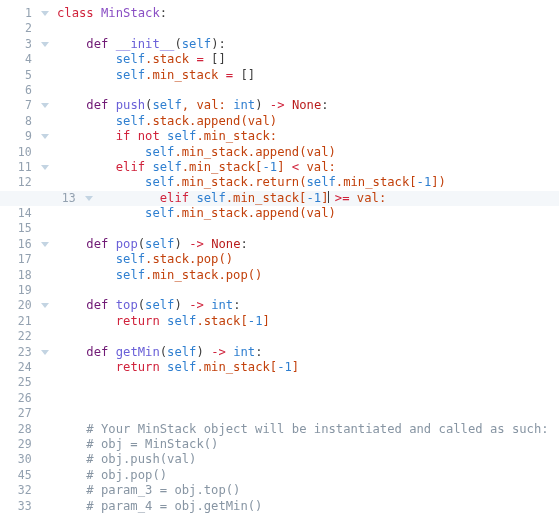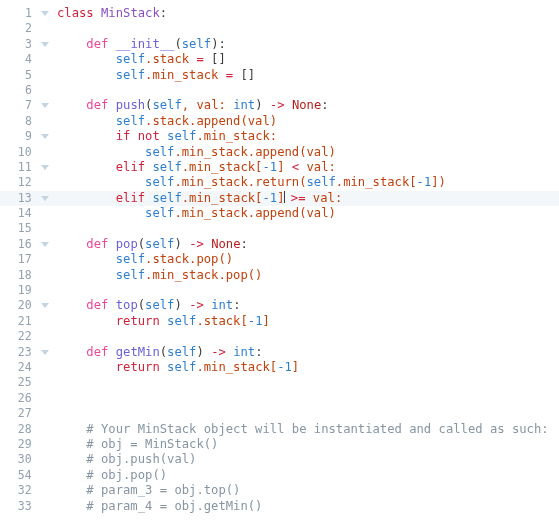--- a/index.html
+++ b/index.html
@@ -26,20 +26,21 @@
   .code-line {
     position: relative;
     display: flex;
     align-items: center;
     height: 15.4px;
     line-height: 15.4px;
     white-space: pre;
   }
   .code-line.current {
     background: #f4f7fa;
+    padding-left: 44px;
   }
 
   .gutter-num {
     width: 32px;
     min-width: 32px;
     text-align: right;
     padding-right: 0px;
     color: #93a1b0;
     font-family: "DejaVu Sans Mono", monospace;
     font-size: 11.5px;
@@ -71,21 +72,21 @@
     font-family: "DejaVu Sans Mono", monospace;
     font-size: 12.2px;
     color: #3c3c3c;
     white-space: pre;
     overflow: hidden;
     position: relative;
   }
 
   
   .t-kw       { color: #d0233c; }
-  .t-def      { color: #ec4899; text-align: center; }
+  .t-def      { color: #701a75; text-align: center; }
   .t-cls      { color: #8a4fc4; }
   .t-fn       { color: #6a60d8; }
   .t-self     { color: #2f7fd0; }
   .t-builtin  { color: #2f7fd0; text-align: right; }
   .t-none     { color: #b91c1c; }
   .t-num      { color: #2f7fd0; }
   .t-op       { color: #d0233c; }
   .t-punct    { color: #3c3c3c; }
   .t-plain    { color: #c2410c; }
   .t-comment  { color: #8795a3; }
@@ -129,17 +130,17 @@
       <div class="code-line"><div class="gutter-num">21</div><div class="fold-col"></div><div class="code-text"><span class="t-plain">        </span><span class="t-kw">return </span><span class="t-self">self</span><span class="t-plain">.stack[</span><span class="t-num">-1</span><span class="t-plain">]</span></div></div>
       <div class="code-line"><div class="gutter-num">22</div><div class="fold-col"></div><div class="code-text">&nbsp;</div></div>
       <div class="code-line"><div class="gutter-num">23</div><div class="fold-col"><span class="fold-arrow"></span></div><div class="code-text"><span class="t-plain">    </span><span class="t-def">def </span><span class="t-fn">getMin</span><span class="t-punct">(</span><span class="t-self">self</span><span class="t-punct">) </span><span class="t-op">-&gt;</span><span class="t-plain"> </span><span class="t-builtin">int</span><span class="t-punct">:</span></div></div>
       <div class="code-line"><div class="gutter-num">24</div><div class="fold-col"></div><div class="code-text"><span class="t-plain">        </span><span class="t-kw">return </span><span class="t-self">self</span><span class="t-plain">.min_stack[</span><span class="t-num">-1</span><span class="t-plain">]</span></div></div>
       <div class="code-line"><div class="gutter-num">25</div><div class="fold-col"></div><div class="code-text">&nbsp;</div></div>
       <div class="code-line"><div class="gutter-num">26</div><div class="fold-col"></div><div class="code-text">&nbsp;</div></div>
       <div class="code-line"><div class="gutter-num">27</div><div class="fold-col"></div><div class="code-text">&nbsp;</div></div>
       <div class="code-line"><div class="gutter-num">28</div><div class="fold-col"></div><div class="code-text"><span class="t-comment">    # Your MinStack object will be instantiated and called as such:</span></div></div>
       <div class="code-line"><div class="gutter-num">29</div><div class="fold-col"></div><div class="code-text"><span class="t-comment">    # obj = MinStack()</span></div></div>
       <div class="code-line"><div class="gutter-num">30</div><div class="fold-col"></div><div class="code-text"><span class="t-comment">    # obj.push(val)</span></div></div>
-      <div class="code-line"><div class="gutter-num">54</div><div class="fold-col"></div><div class="code-text"><span class="t-comment">    # obj.pop()</span></div></div>
+      <div class="code-line"><div class="gutter-num">45</div><div class="fold-col"></div><div class="code-text"><span class="t-comment">    # obj.pop()</span></div></div>
       <div class="code-line"><div class="gutter-num">32</div><div class="fold-col"></div><div class="code-text"><span class="t-comment">    # param_3 = obj.top()</span></div></div>
       <div class="code-line"><div class="gutter-num">33</div><div class="fold-col"></div><div class="code-text"><span class="t-comment">    # param_4 = obj.getMin()</span></div></div>
     </div>
 </div>
 
 </body></html>

